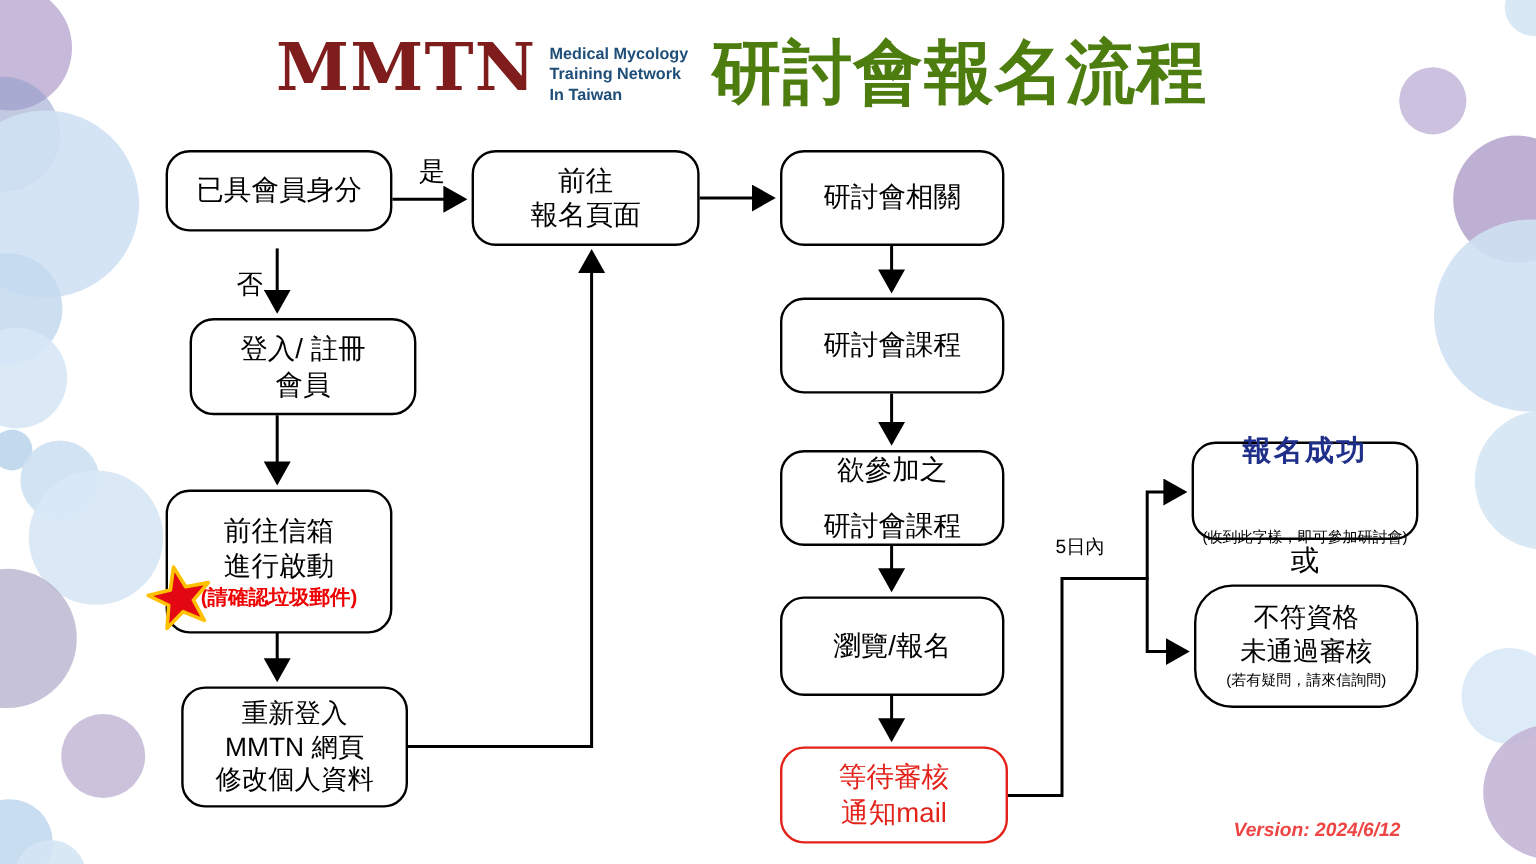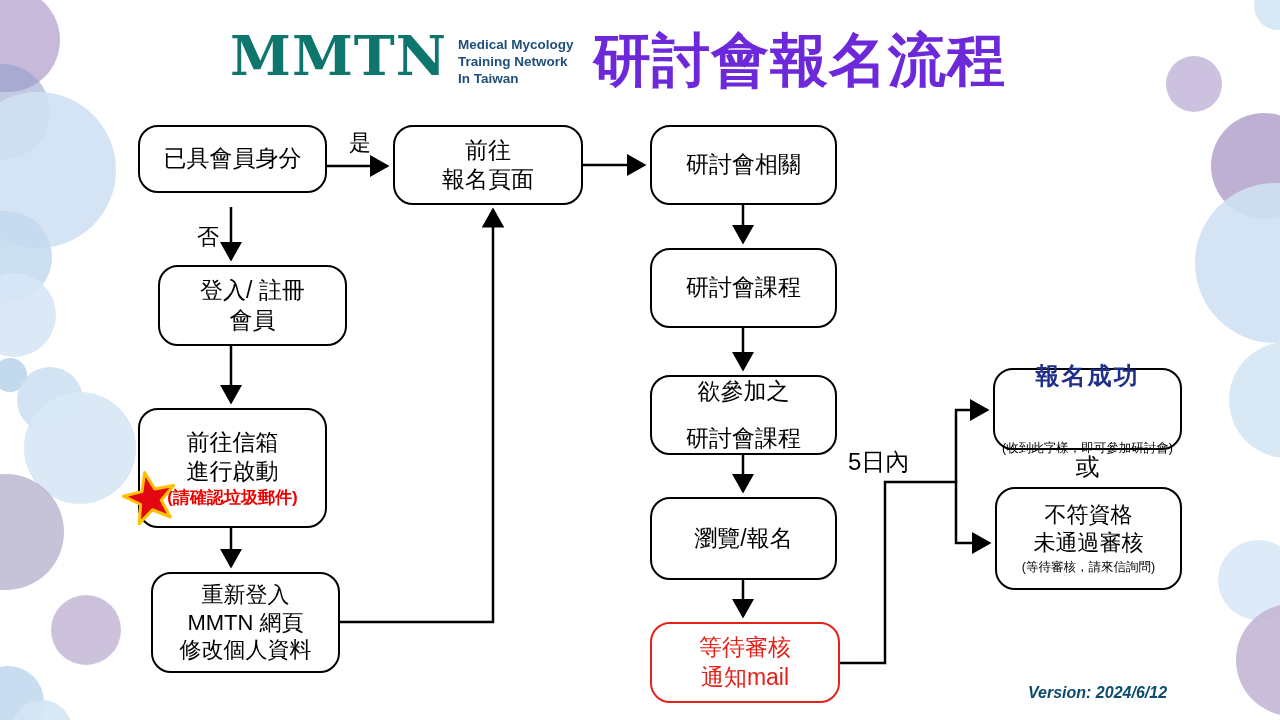--- a/index.html
+++ b/index.html
@@ -6,46 +6,46 @@
   .slide {
     position:relative; width:1280px; height:720px; background:#ffffff;
     overflow:hidden; font-family:"Liberation Sans","DejaVu Sans",sans-serif;
   }
   .bgc { position:absolute; border-radius:50%; }
 
   
   .logo-row { position:absolute; left:230px; top:28px; display:flex; align-items:flex-start; }
   .logo-text {
     font-family:"DejaVu Serif","Liberation Serif",serif; font-weight:bold;
-    font-size:55px; line-height:1.0; color:#0f766e; letter-spacing:1px;
+    font-size:55px; line-height:1.0; color:#7f1d1d; letter-spacing:1px;
   }
   .logo-tagline { margin-left:11px; margin-top:9px; font-size:13.5px; font-weight:bold;
     color:#1F4E79; line-height:1.25; }
   .main-title {
     position:absolute; left:593px; top:22px; font-size:58px; font-weight:bold;
-    color:#6d28d9; letter-spacing:1px; white-space:nowrap;
+    color:#4d7c0f; letter-spacing:1px; white-space:nowrap;
   }
 
   
   .fbox {
     position:absolute; box-sizing:border-box; background:#fff;
     border:2.5px solid #000; border-radius:20px;
     display:flex; flex-direction:column; align-items:center; justify-content:center;
     text-align:center; font-size:23px; color:#000; line-height:1.27; z-index:3;
   }
   .red-box { border-color:#E32219; color:#E32219; }
   .small-note { font-size:12.5px; line-height:1.25; color:#000; margin-top:3px; white-space:nowrap; }
   .warning-text { font-size:17px; font-weight:bold; color:#EE0000; line-height:1.2; margin-top:1px; white-space:nowrap; }
   .success-title { font-size:24px; font-weight:bold; color:#1F2F8A; letter-spacing:2px; }
 
   .lbl { position:absolute; color:#000; z-index:4; }
   .connectors { position:absolute; left:0; top:0; z-index:2; }
   .star-icon { position:absolute; z-index:5; }
   .version-text { position:absolute; left:1028px; top:684px; font-size:16px;
-    font-weight:bold; font-style:italic; color:#0c4a6e; z-index:4; }
+    font-weight:bold; font-style:italic; color:#ef4444; z-index:4; }
 </style>
 </head>
 <body>
 
 <div class="slide">
 
   <div class="bgc" style="left:-44px;top:-12px;width:104px;height:104px;background:#b9a7cf;opacity:.8"></div>
   <div class="bgc" style="left:-46px;top:64px;width:96px;height:96px;background:#8f9ecb;opacity:.55"></div>
   <div class="bgc" style="left:-40px;top:92px;width:156px;height:156px;background:#cfe1f3;opacity:.9"></div>
   <div class="bgc" style="left:-40px;top:211px;width:92px;height:92px;background:#c3d9ef;opacity:.85"></div>
@@ -140,30 +140,30 @@
     <div>研討會課程</div>
   </div>
   <div class="fbox" style="left:650px;top:497px;width:187px;height:83px;">
     <div>瀏覽/報名</div>
   </div>
   <div class="fbox red-box" style="left:650px;top:622px;width:190px;height:81px;">
     <div>等待審核</div>
     <div>通知mail</div>
   </div>
 
-  <div class="lbl" style="left:848px;top:446px;width:104px;text-align:left;font-size:24px;">5日內</div>
+  <div class="lbl" style="left:848px;top:446px;width:104px;text-align:center;font-size:16px;">5日內</div>
 
   <div class="fbox" style="left:993px;top:368px;width:189px;height:82px;gap:46px;">
     <div class="success-title">報名成功</div>
     <div class="small-note">(收到此字樣，即可參加研討會)</div>
   </div>
 
   <div class="lbl" style="left:993px;top:451px;width:189px;text-align:center;font-size:24px;">或</div>
 
-  <div class="fbox" style="left:995px;top:487px;width:187px;height:103px;font-size:22px;">
+  <div class="fbox" style="left:995px;top:487px;width:187px;height:103px;font-size:22px;border-radius:32px;">
     <div>不符資格</div>
     <div>未通過審核</div>
-    <div class="small-note">(等待審核，請來信詢問)</div>
+    <div class="small-note">(若有疑問，請來信詢問)</div>
   </div>
 
   <div class="version-text">Version: 2024/6/12</div>
 
 </div>
 
 </body></html>

